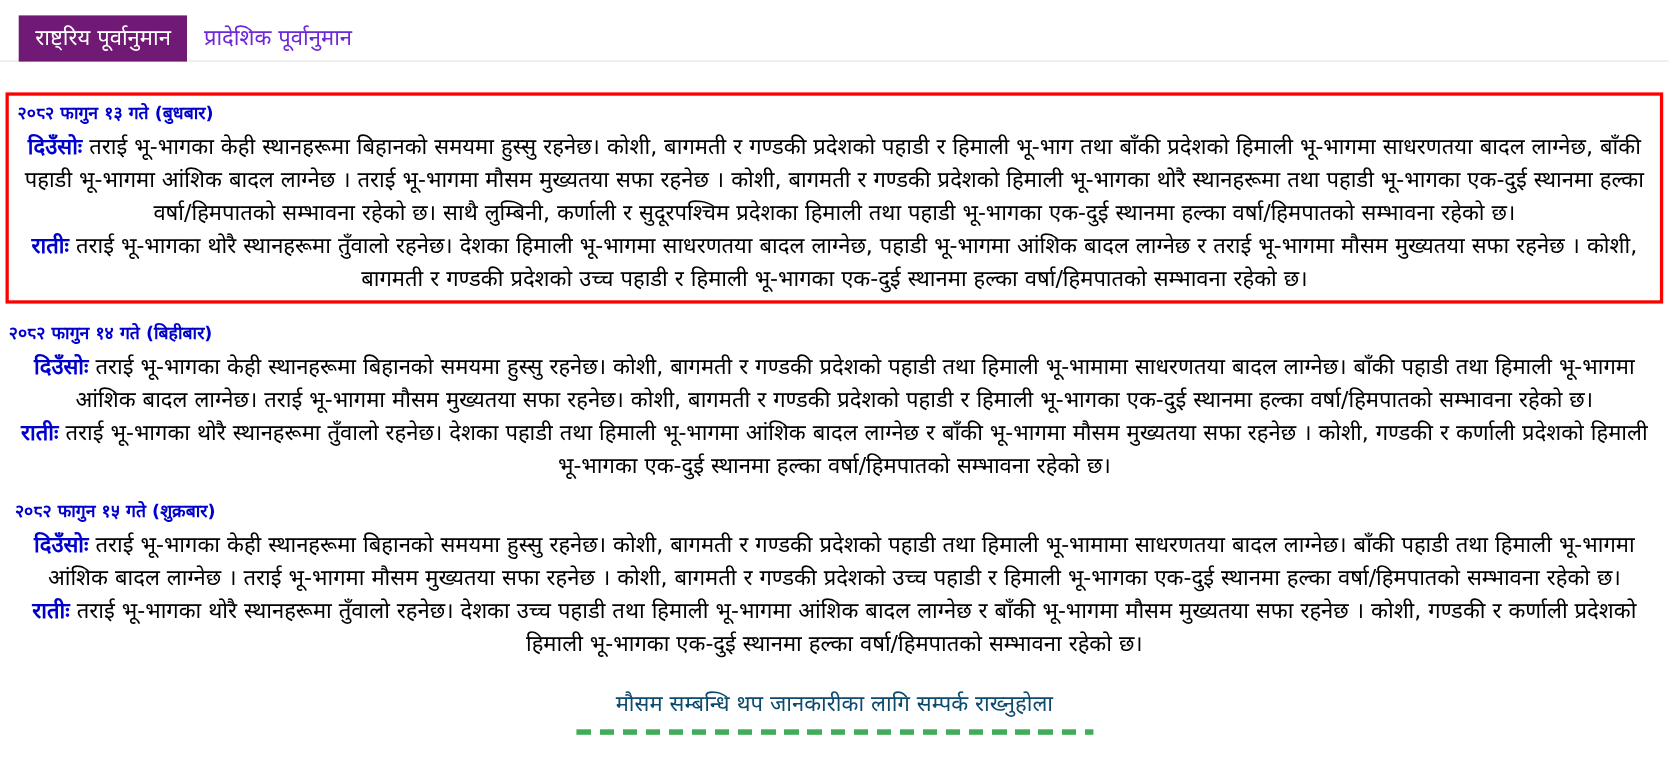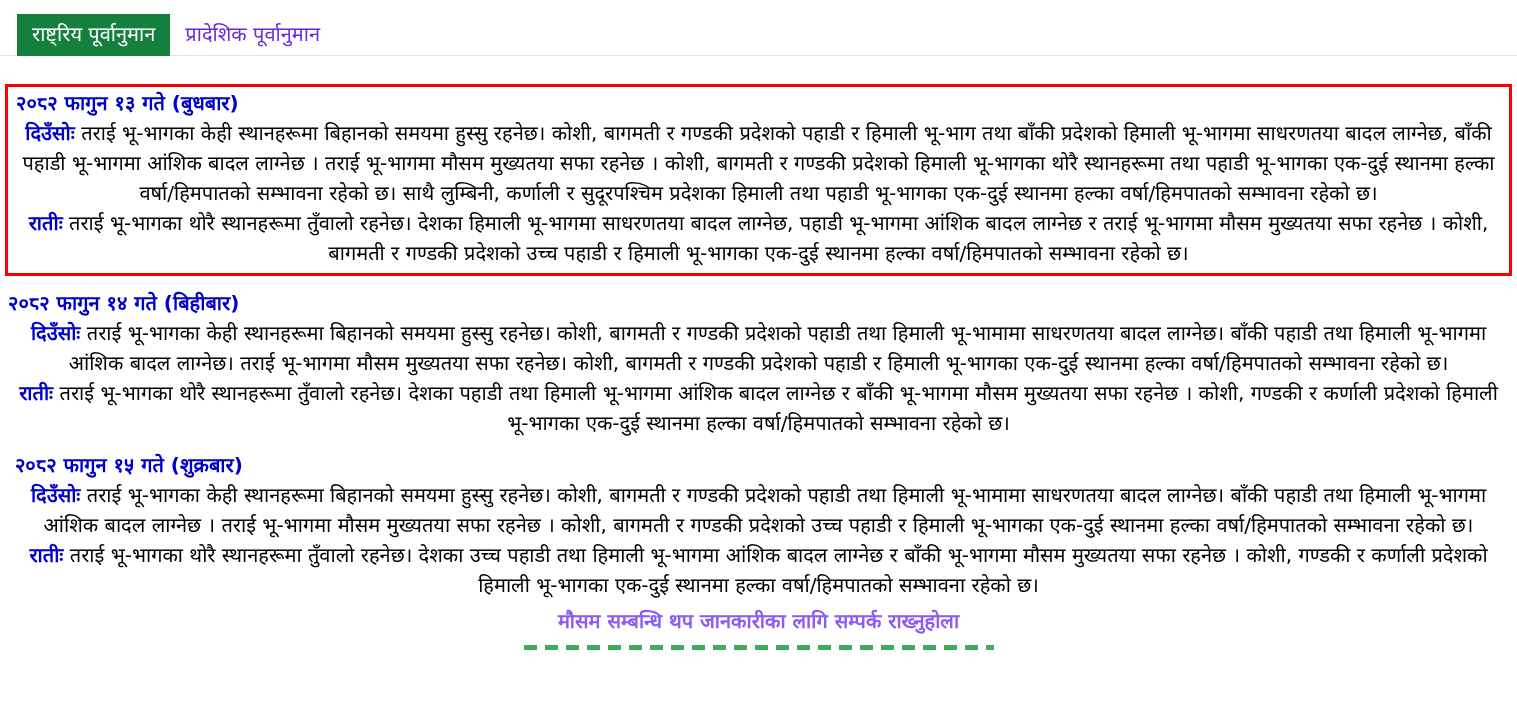--- a/index.html
+++ b/index.html
@@ -27,37 +27,37 @@
   .tab {
     display: inline-block;
     padding: 7px 15px 9px 15px;
     font-size: 20px;
     line-height: 26px;
     cursor: pointer;
     color: #6d28d9;
     margin-bottom: -1px;
   }
   .tab.active {
-    background: #15803d;
+    background: #701a75;
     color: #ffffff;
   }
 
   
   main { display: block; }
 
   section.day {
     margin: 12px 8px 0 8px;
   }
   section.day.highlight {
     border: 3px solid #ff0000;
     margin: 28px 5px 0 5px;
     padding: 1px 8px 5px 8px;
   }
   h2.day-heading {
-    font-size: 20px;
+    font-size: 16px;
     line-height: 30px;
     margin: 0;
     font-weight: bold;
     color: #0000cc;
     white-space: pre-wrap;
   }
   p.forecast-para {
     margin: 0;
     line-height: 30px;
     text-align: center;
@@ -65,24 +65,24 @@
   .period-label {
     color: #0000cc;
     font-weight: bold;
   }
 
   
   .footer {
     text-align: center;
   }
   .footer-line {
-    margin: 8px 0 0 0;
+    margin: 26px 0 0 0;
     line-height: 26px;
-    font-weight: bold;
-    color: #8b5cf6;
+    font-weight: normal;
+    color: #0c4a6e;
   }
   .clipped-line {
     height: 5px;
     width: 470px;
     margin: 11px auto 0 auto;
     overflow: hidden;
     background: repeating-linear-gradient(90deg,
       #1e9e3c 0px, #1e9e3c 13px,
       transparent 13px, transparent 21px);
     opacity: 0.85;

